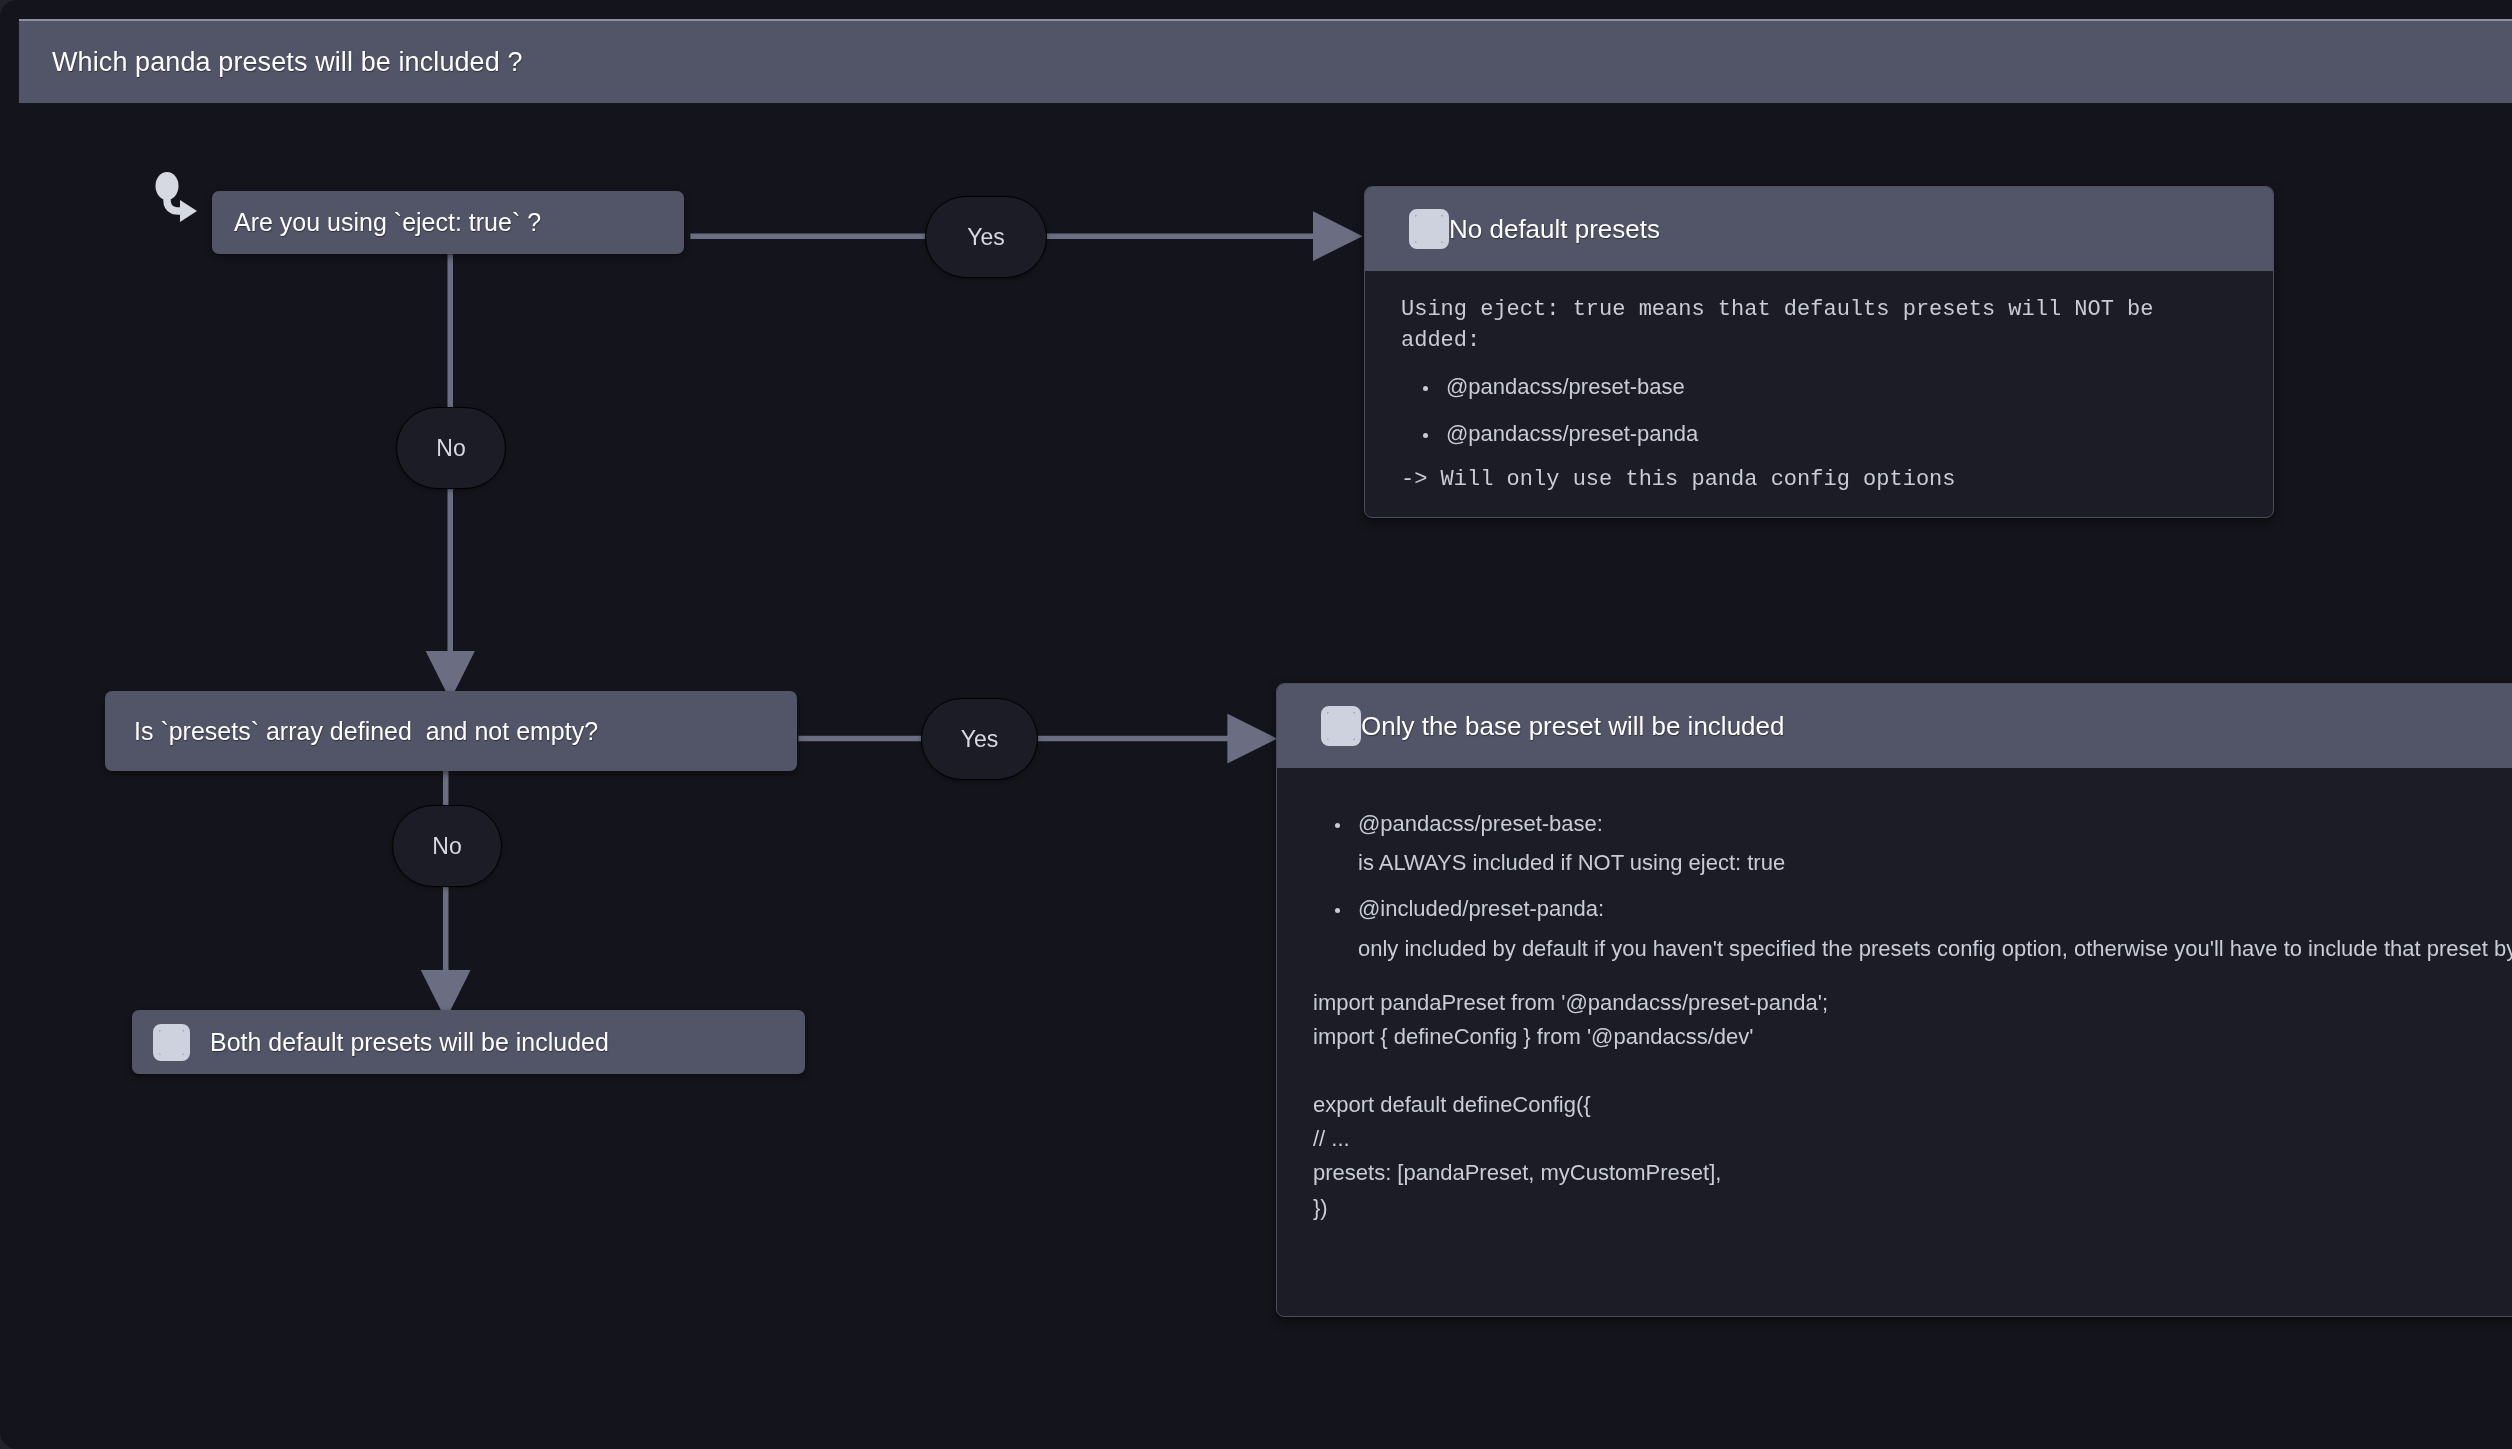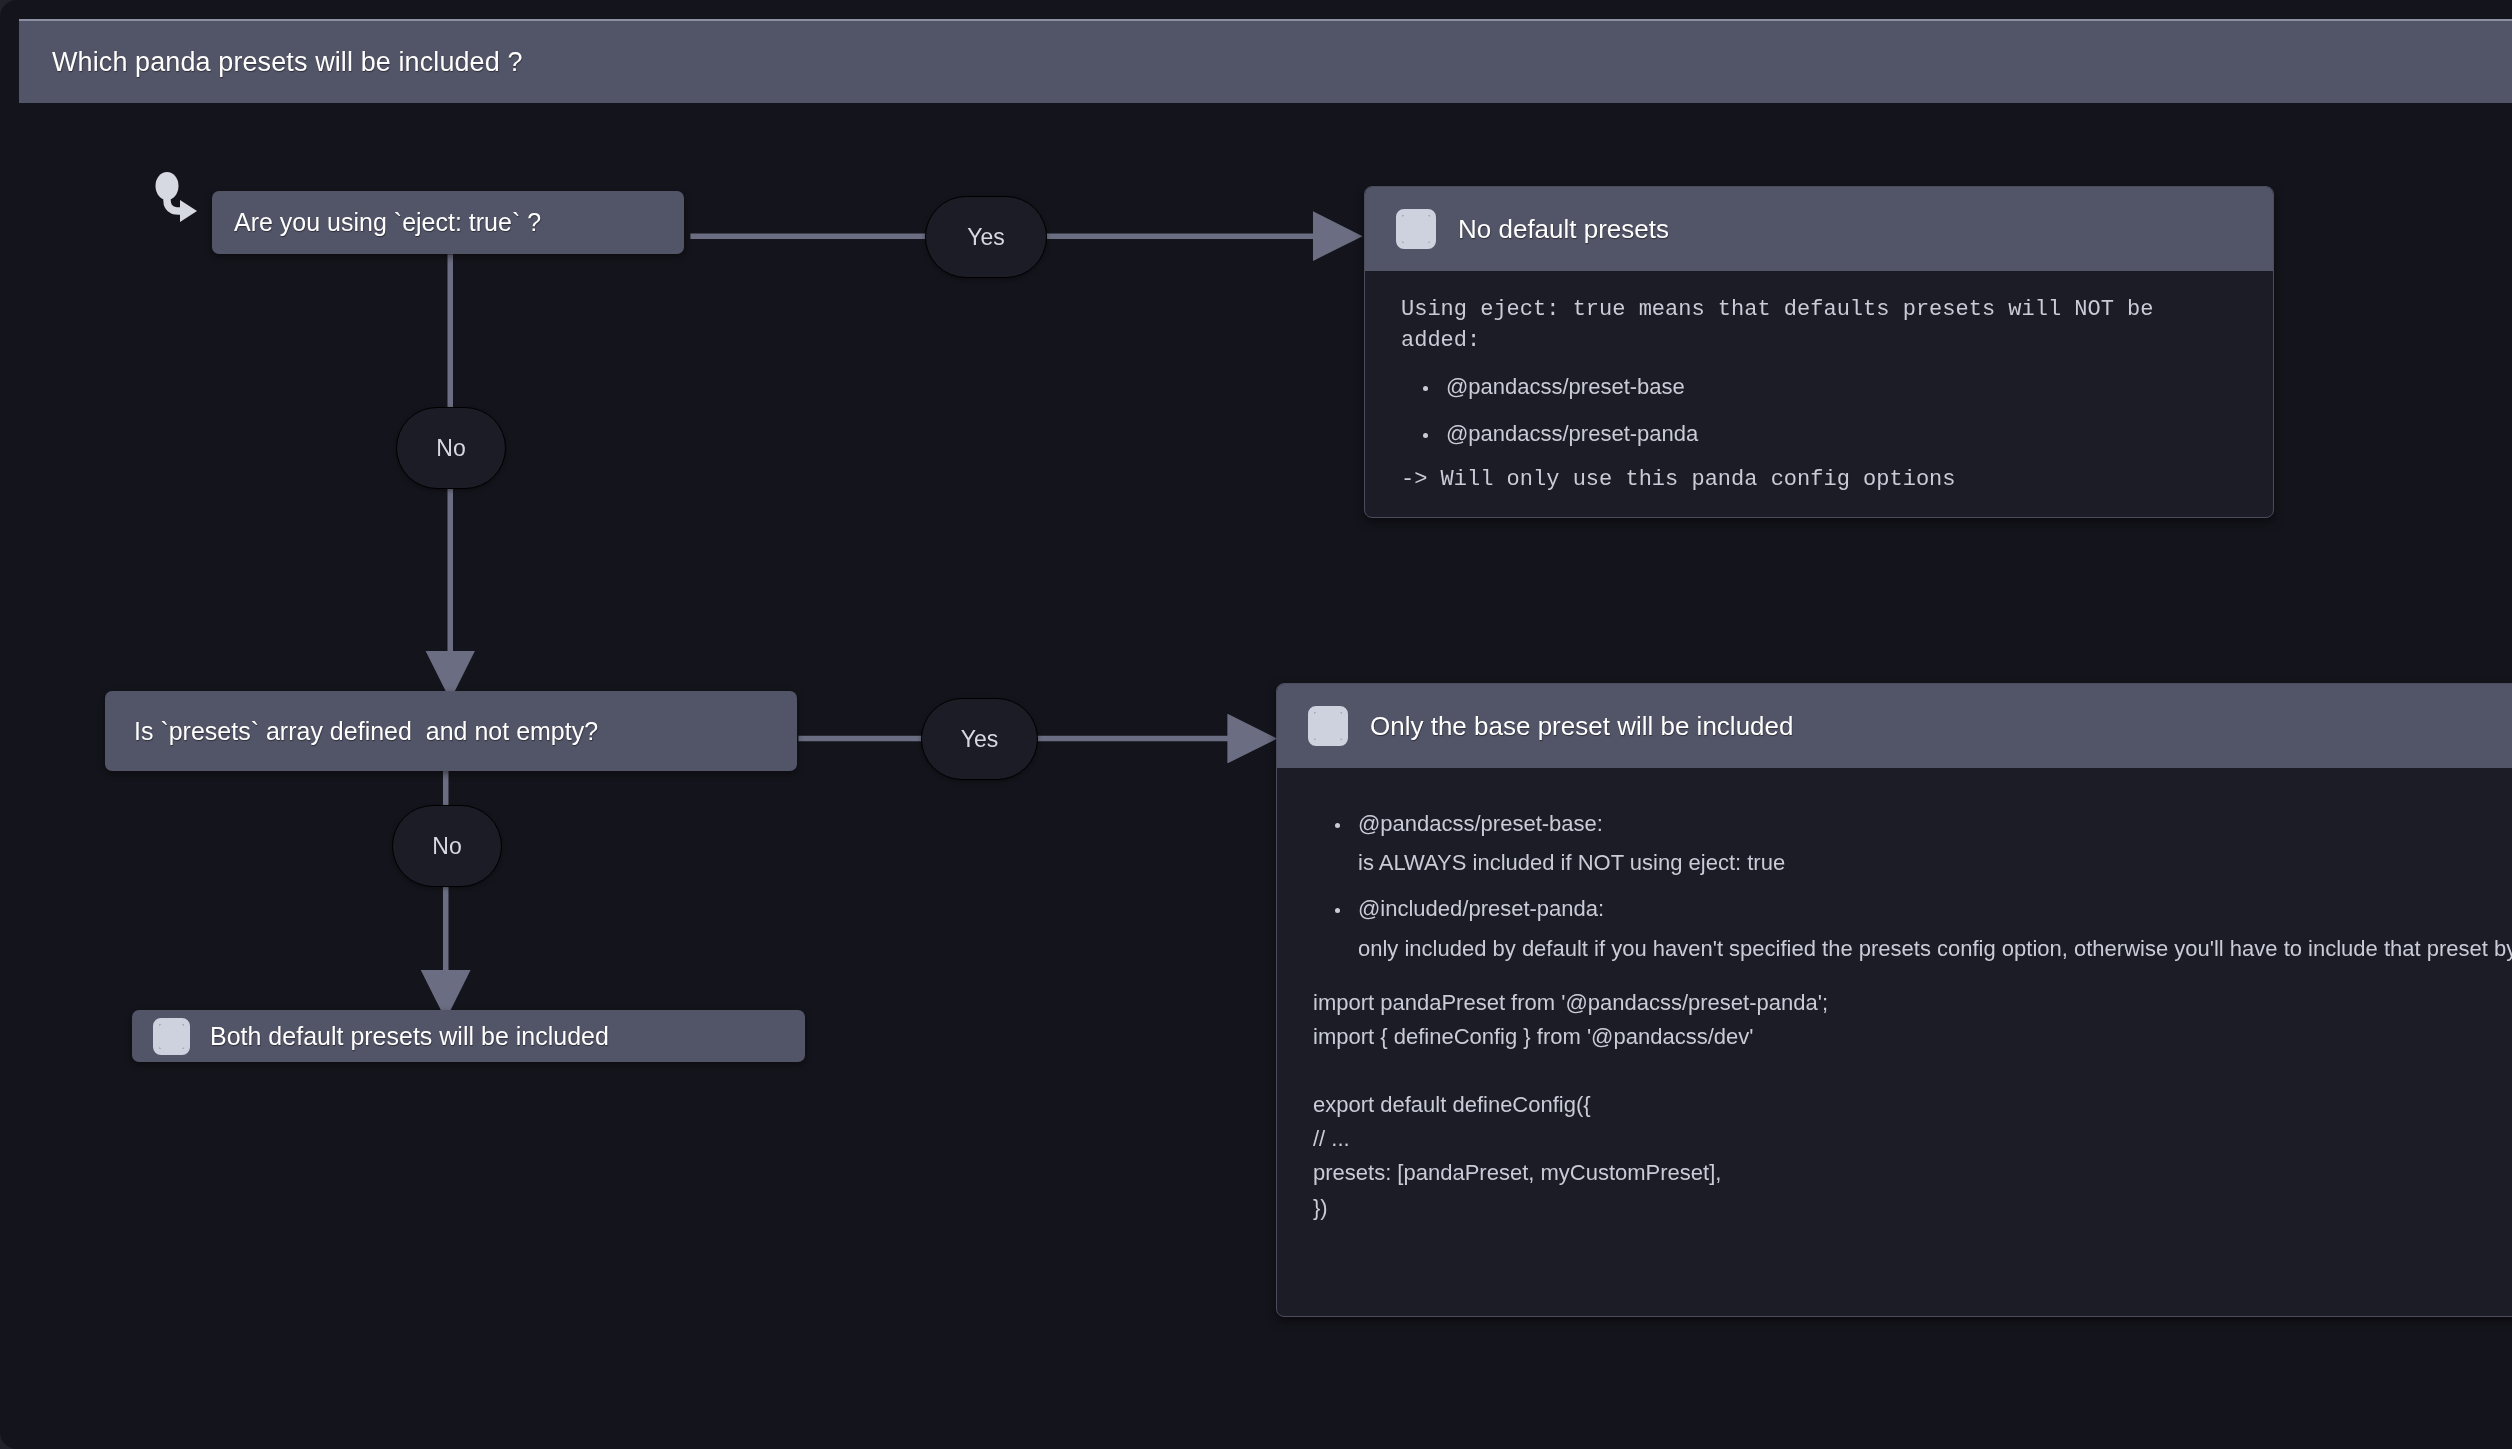--- a/index.html
+++ b/index.html
@@ -96,21 +96,21 @@
     width: 692px;
     height: 80px;
     padding: 8px 29px;
   }
 
   
   #node-both {
     left: 132px;
     top: 1010px;
     width: 673px;
-    height: 52px;
+    height: 64px;
     padding: 0 21px;
     gap: 20px;
   }
 
   
   .note-icon {
     flex: 0 0 auto;
     width: 37px;
     height: 37px;
     border: 6px solid #ced2de;
@@ -144,22 +144,21 @@
     border: 1px solid #4a4c5c;
     box-sizing: border-box;
     z-index: 15;
     box-shadow: 0 4px 10px rgba(0,0,0,0.5);
   }
   .panel-header {
     background: #525467;
     height: 84px;
     display: flex;
     align-items: center;
-    gap: 22px;
-    padding: 0 31px;
+    padding: 0 44px;
     box-sizing: border-box;
   }
   .panel-header .panel-title {
     color: #ffffff;
     font-size: 26px;
     text-shadow: 0.5px 1px 1px rgba(0,0,0,0.45);
   }
   .panel-body {
     padding: 23px 36px 20px 36px;
     color: #c9ccd6;

